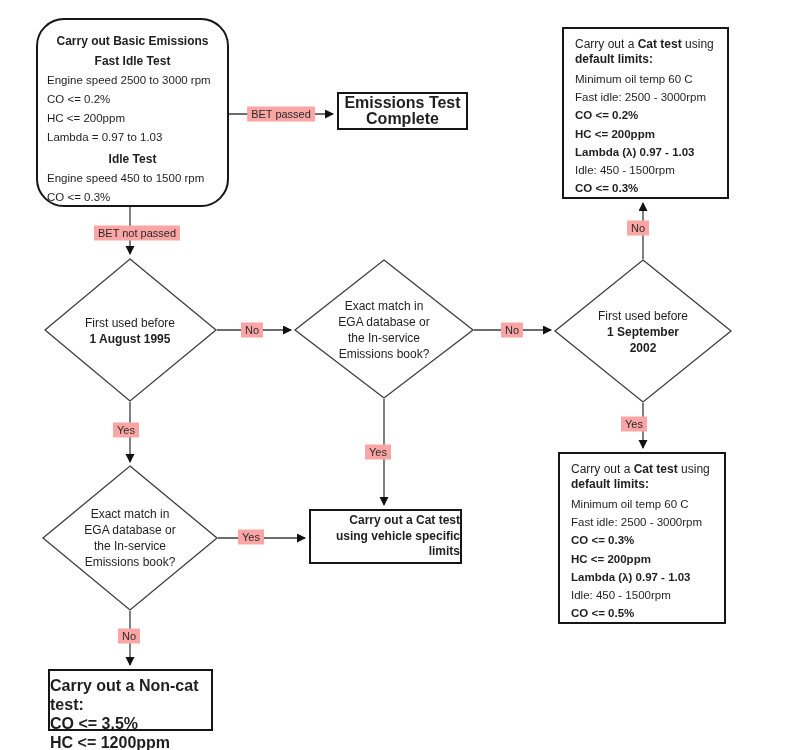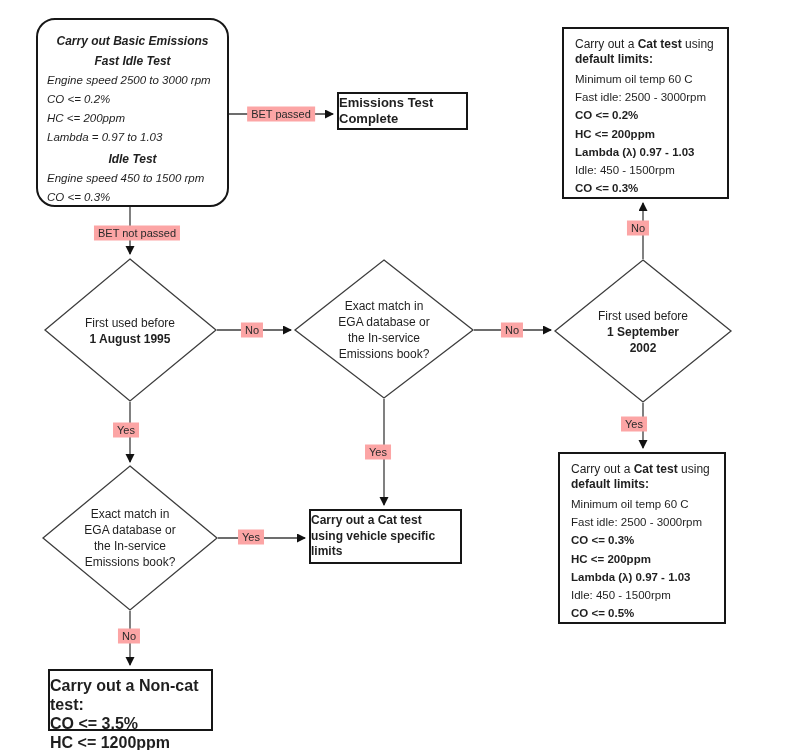--- a/index.html
+++ b/index.html
@@ -5,41 +5,41 @@
   html,body{margin:0;padding:0;background:#ffffff;}
   .stage{
     position:relative;width:793px;height:750px;background:#ffffff;
     font-family:"Liberation Sans", sans-serif;color:#1f1f1f;overflow:hidden;
   }
   svg.wires{position:absolute;left:0;top:0;}
   .node{
     position:absolute;box-sizing:border-box;background:#ffffff;
     border:2px solid #161616;font-size:11.5px;line-height:19px;
   }
-  .rounded{border-radius:19px;font-style:italic;}
+  .rounded{border-radius:28px;}
   .node .ctr{text-align:center;}
   .b{font-weight:bold;}
   .bet-body{padding:0 0 0 9px;text-align:left;}
   .bet-title{font-size:12px;line-height:15px;padding-top:14px;}
   .sec-head{font-size:12px;line-height:19px;padding-top:3px;}
   .catbox{padding:8px 0 0 11px;}
   .catbox .hd{font-size:12px;line-height:15px;}
   .catbox .ln{font-size:11.5px;line-height:18.2px;}
   .catbox .hd-wrap{margin-bottom:3px;}
   .center-box{display:flex;flex-direction:column;justify-content:center;}
   .dlabel{
     position:absolute;transform:translate(-50%,-50%);text-align:center;
     font-size:12px;line-height:16px;white-space:nowrap;
   }
   .elabel{
     position:absolute;transform:translate(-50%,-50%);background:#fca5a5;
     font-size:11px;line-height:13px;padding:1px 4px;color:#2a2a2a;white-space:nowrap;
   }
-  .complete-box{font-size:13px;line-height:16px;}
-  .vehicle-box{font-size:12px;line-height:15.5px;}
+  .complete-box{font-size:16px;line-height:16px;align-items:center;}
+  .vehicle-box{font-size:12px;line-height:15.5px;align-items:flex-end;}
   .noncat-box{font-size:16px;line-height:19px;padding-top:5px;}
 </style>
 </head>
 <body>
 
 <div class="stage">
 
   <svg class="wires" width="793" height="750">
     <defs>
       <marker id="ah" markerUnits="userSpaceOnUse" markerWidth="10" markerHeight="10" refX="8" refY="4.5" orient="auto">

